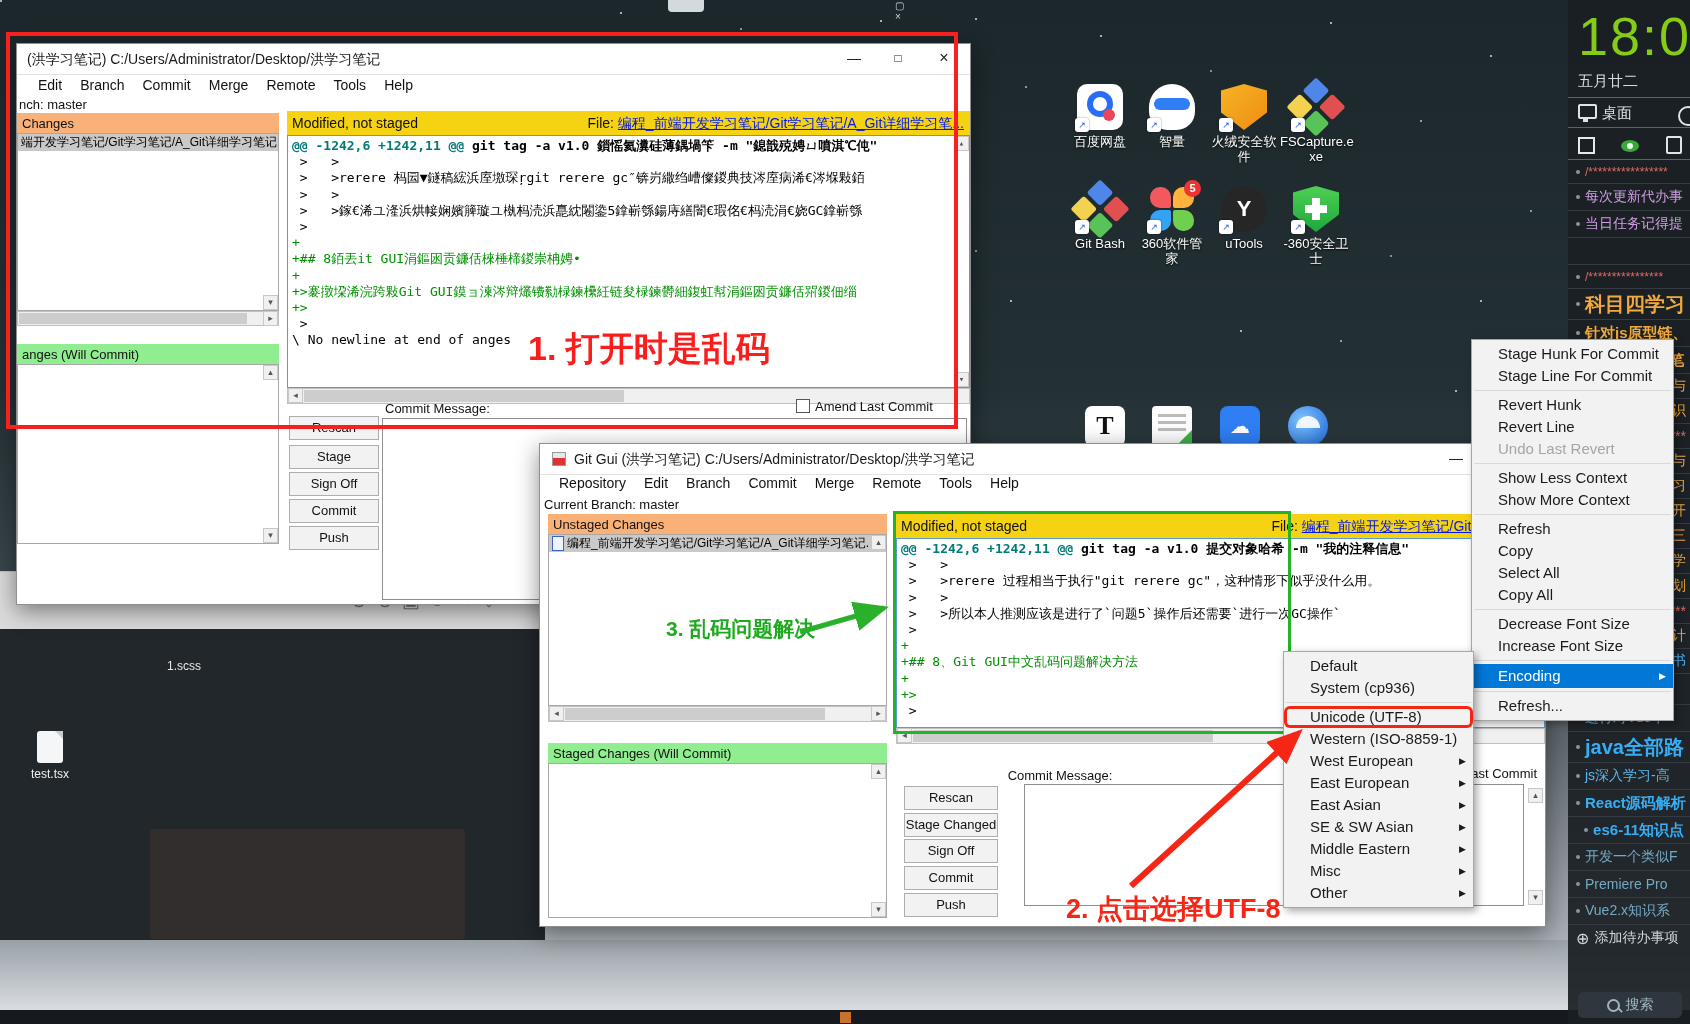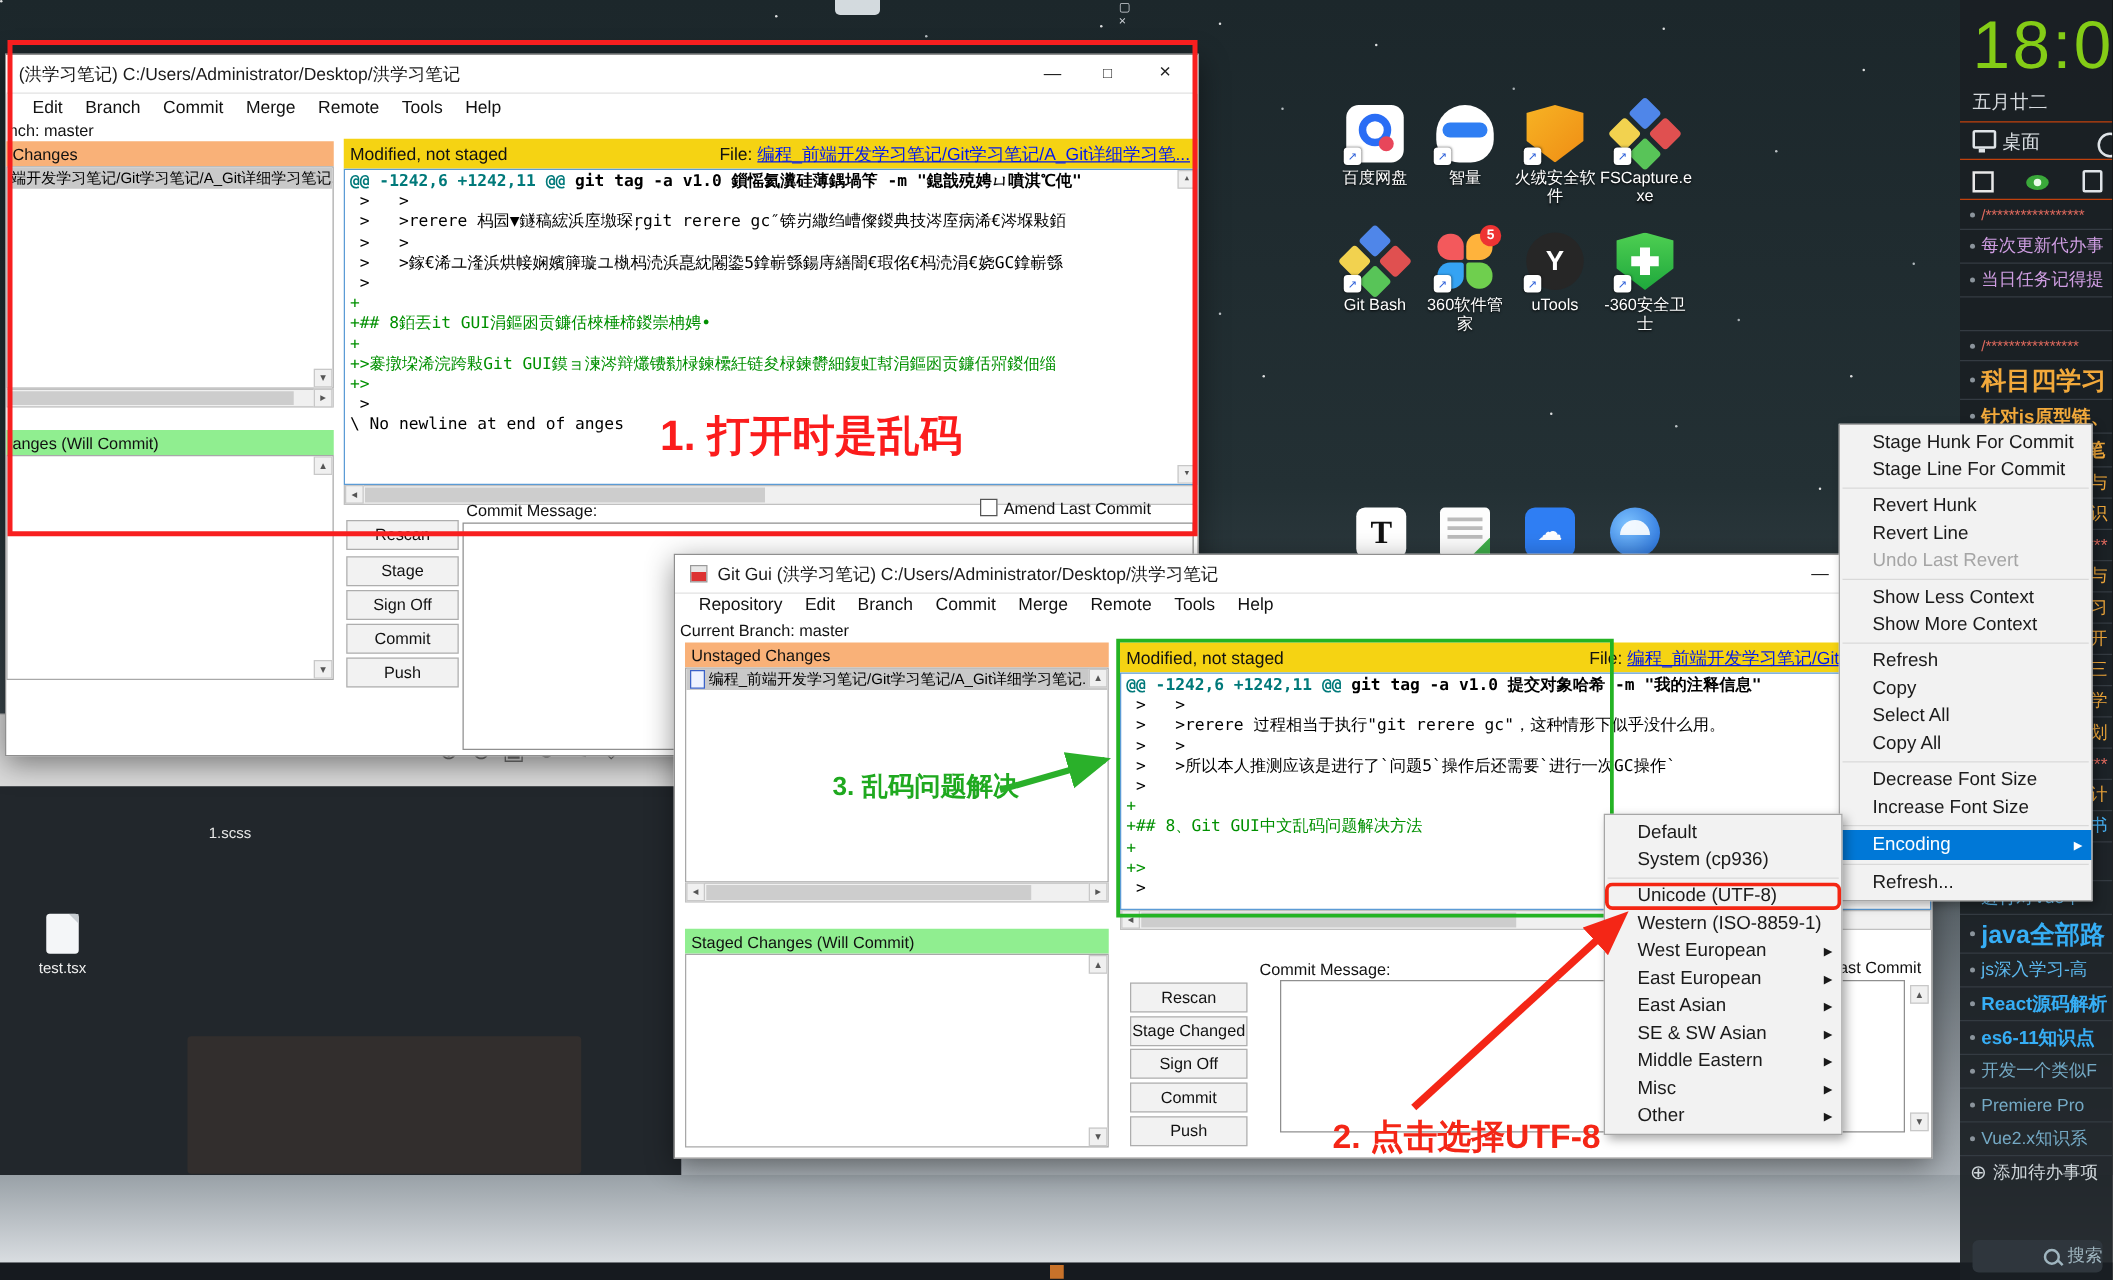--- a/index.html
+++ b/index.html
@@ -112,21 +112,21 @@
   .moni{display:inline-block;width:15px;height:11px;border:2px solid #dfe4e8;border-radius:2px;vertical-align:-1px;margin-right:5px;position:relative;}
   .moni:after{content:"";position:absolute;left:3px;bottom:-5px;width:5px;height:3px;background:#dfe4e8;}
   .crop{display:inline-block;width:13px;height:13px;border:2px solid #e8e8e8;position:relative;}
   .eye{display:inline-block;width:18px;height:12px;background:#3aa83a;border-radius:50%;position:relative;vertical-align:2px;}
   .eye:after{content:"";position:absolute;left:6px;top:3px;width:6px;height:6px;background:#eafbe9;border-radius:50%;}
   .docico{display:inline-block;width:12px;height:14px;border:2px solid #dfe4e8;border-radius:2px;}
   .todo{display:flex;align-items:center;padding:0 6px 0 8px;box-sizing:border-box;border-bottom:1px solid #343b42;white-space:nowrap;overflow:hidden;}
   .todo .dot{width:4px;height:4px;border-radius:50%;background:#8b949c;margin-right:5px;flex:0 0 auto;}
   .todo.frag{justify-content:flex-end;padding-right:4px;}
   .searchbox{position:absolute;left:10px;right:8px;height:26px;background:#2f363d;border-radius:5px;
-             display:flex;align-items:center;justify-content:flex-end;gap:6px;color:#9fb5bf;font-size:14px;}
+             display:flex;align-items:center;justify-content:center;gap:6px;color:#9fb5bf;font-size:14px;}
   .magico{width:9px;height:9px;border:2px solid #9fb5bf;border-radius:50%;position:relative;}
   .magico:after{content:"";position:absolute;left:8px;top:8px;width:6px;height:2px;background:#9fb5bf;transform:rotate(45deg);}
   .addico{font-size:16px;color:#cfd6da;margin-right:5px;}
   
   .chk{display:inline-block;width:12px;height:12px;border:1px solid #555;background:#fff;vertical-align:-2px;margin-right:5px;}
   .gicon{width:14px;height:14px;background:linear-gradient(180deg,#e8e8e8 40%,#d33 40%);border:1px solid #999;box-sizing:border-box;}
   #taskbar{background:#161a1f;}
 </style>
 </head>
 <body>
@@ -235,21 +235,21 @@
         <div class="dlabel">-360安全卫士</div>
       </div>
     </div>
   <div id="dicons3">
       <div class="mico mi-t" style="left: 1085px; top: 406px; z-index: 2;">T</div>
       <div class="mico mi-n" style="left: 1152px; top: 406px; z-index: 2;"></div>
       <div class="mico mi-c" style="left: 1220px; top: 406px; z-index: 2;">☁</div>
       <div class="mico mi-b" style="left: 1288px; top: 406px; z-index: 2;"></div>
     </div>
 
-  <div class="win abs" id="win1" style="left:4px;top:43px;width:953px;height:560px;z-index:3">
+  <div class="win abs" id="win1" style="left:16px;top:43px;width:953px;height:560px;z-index:3">
     <div class="tbar">
       <span class="ttl" style="left:10px">(洪学习笔记) C:/Users/Administrator/Desktop/洪学习笔记</span>
       <span class="wbtn" style="left:826px">—</span>
       <span class="wbtn" style="left:870px;font-size:12px">□</span>
       <span class="wbtn" style="left:916px;font-size:16px">×</span>
     </div>
     <div class="mbar" id="w1-menubar" style="left:12px;top:32px"><div class="mitem" style="display: inline-block;">Edit</div><div class="mitem" style="display: inline-block;">Branch</div><div class="mitem" style="display: inline-block;">Commit</div><div class="mitem" style="display: inline-block;">Merge</div><div class="mitem" style="display: inline-block;">Remote</div><div class="mitem" style="display: inline-block;">Tools</div><div class="mitem" style="display: inline-block;">Help</div></div>
     <div class="branchline" style="left:2px;top:53px">nch: master</div>
 
     <div class="hd orange" style="left:0;top:69px;width:262px;height:20px">Changes</div>
@@ -491,21 +491,21 @@
           <span>java全部路</span>
         </div>
         <div class="todo" style="height: 27px; color: rgb(92, 184, 238); font-size: 14px;">
           <span class="dot"></span>
           <span>js深入学习-高</span>
         </div>
         <div class="todo" style="height: 27px; color: rgb(54, 174, 245); font-size: 15px; font-weight: bold;">
           <span class="dot"></span>
           <span>React源码解析</span>
         </div>
-        <div class="todo" style="height: 27px; color: rgb(54, 174, 245); font-size: 15px; font-weight: bold;">
+        <div class="todo" style="height: 27px; color: rgb(54, 174, 245); font-size: 15px; font-weight: bold; justify-content: flex-end;">
           <span class="dot"></span>
           <span>es6-11知识点</span>
         </div>
         <div class="todo" style="height: 27px; color: rgb(116, 169, 196); font-size: 14px;">
           <span class="dot"></span>
           <span>开发一个类似F</span>
         </div>
         <div class="todo" style="height: 27px; color: rgb(116, 169, 196); font-size: 14px;">
           <span class="dot"></span>
           <span>Premiere Pro</span>

